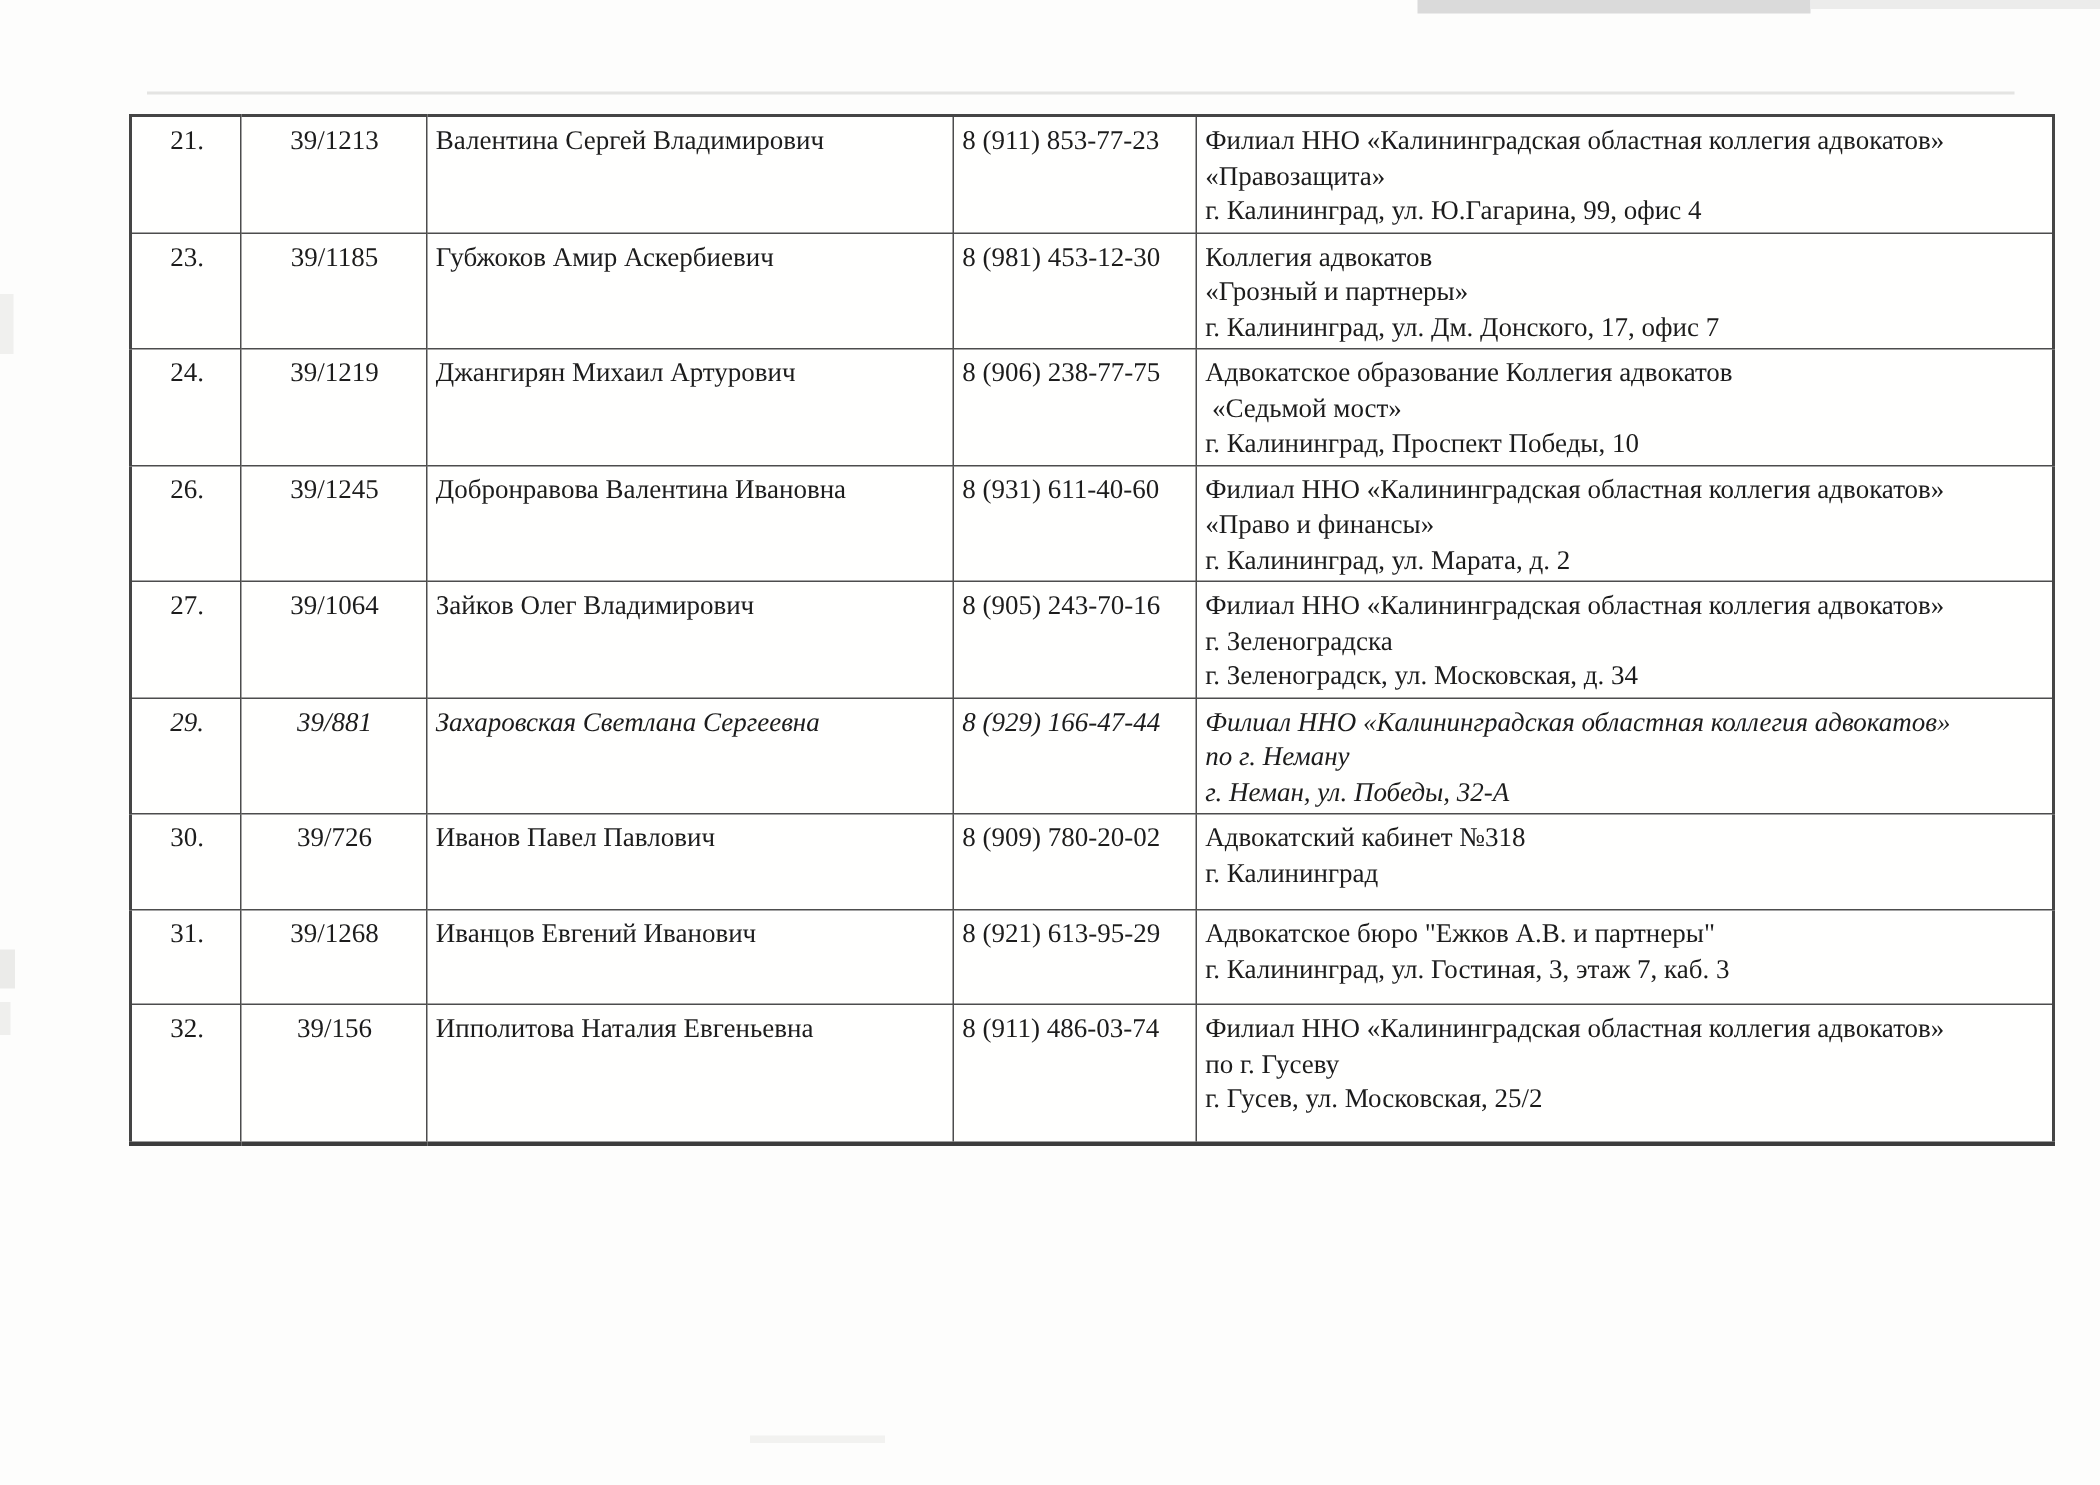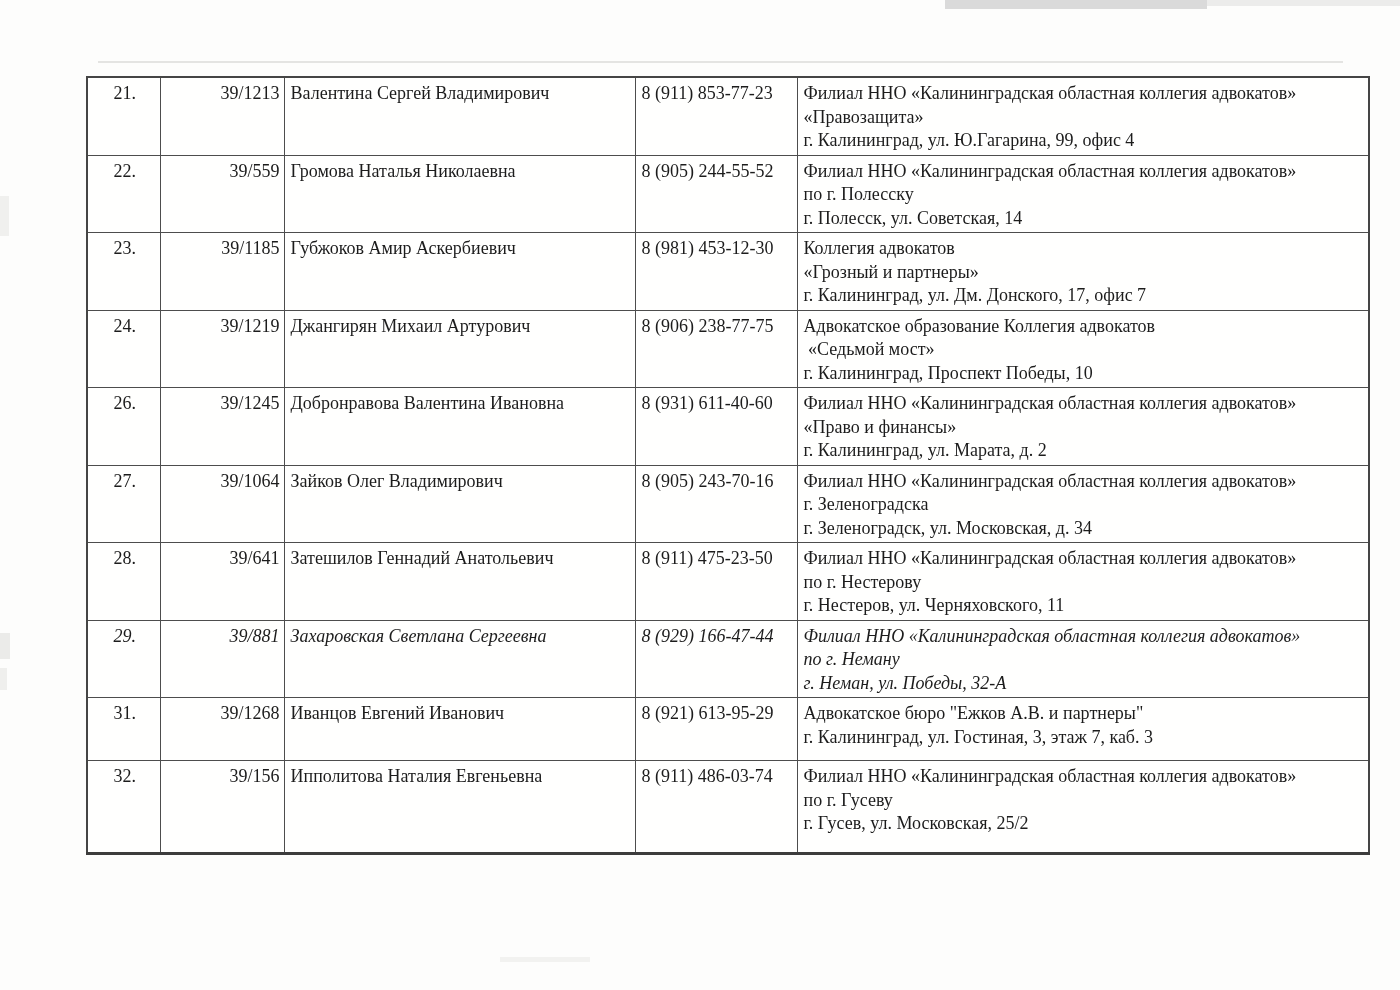--- a/index.html
+++ b/index.html
@@ -44,21 +44,21 @@
     font-size: 18px;
     line-height: 23.5px;
     padding: 4px 4px 2px 6px;
   }
   table.registry tr:first-child td { border-top: 2px solid #454545; }
   table.registry tr:last-child td  { border-bottom: 3px solid #3c3c3c; }
   table.registry td:first-child    { border-left: 2px solid #454545; }
   table.registry td:last-child     { border-right: 2px solid #454545; }
 
   td.c-num  { text-align: center; padding-right: 8px; }
-  td.c-reg  { text-align: right; margin-left: 22px; }
+  td.c-reg  { text-align: center; margin-left: 22px; }
   td.c-name { padding-left: 9px; }
   td.c-phone { padding-left: 5px; padding-right: 2px; white-space: nowrap; }
   td.c-org  { padding-left: 8px; white-space: pre-wrap; }
 </style>
 </head>
 <body>
 
 <div class="page">
   <div class="artifact strip-top-1"></div>
   <div class="artifact strip-top-2"></div>
@@ -78,29 +78,20 @@
     </colgroup>
     <tbody id="rows-body">
         <tr class="row" style="height: 69px;">
     <td class="c-num">21.</td>
     <td class="c-reg">39/1213</td>
     <td class="c-name">Валентина Сергей Владимирович</td>
     <td class="c-phone">8 (911) 853-77-23</td>
     <td class="c-org">Филиал ННО «Калининградская областная коллегия адвокатов»
 «Правозащита»
 г. Калининград, ул. Ю.Гагарина, 99, офис 4</td>
-  </tr>
-        <tr class="row" style="height: 68px;">
-    <td class="c-num">22.</td>
-    <td class="c-reg">39/559</td>
-    <td class="c-name">Громова Наталья Николаевна</td>
-    <td class="c-phone">8 (905) 244-55-52</td>
-    <td class="c-org">Филиал ННО «Калининградская областная коллегия адвокатов»
-по г. Полесску
-г. Полесск, ул. Советская, 14</td>
   </tr>
         <tr class="row" style="height: 69px;">
     <td class="c-num">23.</td>
     <td class="c-reg">39/1185</td>
     <td class="c-name">Губжоков Амир Аскербиевич</td>
     <td class="c-phone">8 (981) 453-12-30</td>
     <td class="c-org">Коллегия адвокатов
 «Грозный и партнеры»
 г. Калининград, ул. Дм. Донского, 17, офис 7</td>
   </tr>
@@ -124,37 +115,36 @@
   </tr>
         <tr class="row" style="height: 70px;">
     <td class="c-num">27.</td>
     <td class="c-reg">39/1064</td>
     <td class="c-name">Зайков Олег Владимирович</td>
     <td class="c-phone">8 (905) 243-70-16</td>
     <td class="c-org">Филиал ННО «Калининградская областная коллегия адвокатов»
 г. Зеленоградска
 г. Зеленоградск, ул. Московская, д. 34</td>
   </tr>
-        <tr class="row" style="height: 71px;">
-    <td class="c-num">28.</td>
-    <td class="c-reg">39/641</td>
-    <td class="c-name">Затешилов Геннадий Анатольевич</td>
-    <td class="c-phone">8 (911) 475-23-50</td>
-    <td class="c-org">Филиал ННО «Калининградская областная коллегия адвокатов»
-по г. Нестерову
-г. Нестеров, ул. Черняховского, 11</td>
-  </tr>
         <tr class="row" style="height: 70px; font-style: italic;">
     <td class="c-num">29.</td>
     <td class="c-reg">39/881</td>
     <td class="c-name">Захаровская Светлана Сергеевна</td>
     <td class="c-phone">8 (929) 166-47-44</td>
     <td class="c-org">Филиал ННО «Калининградская областная коллегия адвокатов»
 по г. Неману
 г. Неман, ул. Победы, 32-А</td>
+  </tr>
+        <tr class="row" style="height: 64px;">
+    <td class="c-num">30.</td>
+    <td class="c-reg">39/726</td>
+    <td class="c-name">Иванов Павел Павлович</td>
+    <td class="c-phone">8 (909) 780-20-02</td>
+    <td class="c-org">Адвокатский кабинет №318
+г. Калининград</td>
   </tr>
         <tr class="row" style="height: 63px;">
     <td class="c-num">31.</td>
     <td class="c-reg">39/1268</td>
     <td class="c-name">Иванцов Евгений Иванович</td>
     <td class="c-phone">8 (921) 613-95-29</td>
     <td class="c-org">Адвокатское бюро "Ежков А.В. и партнеры"
 г. Калининград, ул. Гостиная, 3, этаж 7, каб. 3</td>
   </tr>
         <tr class="row" style="height: 93px;">

